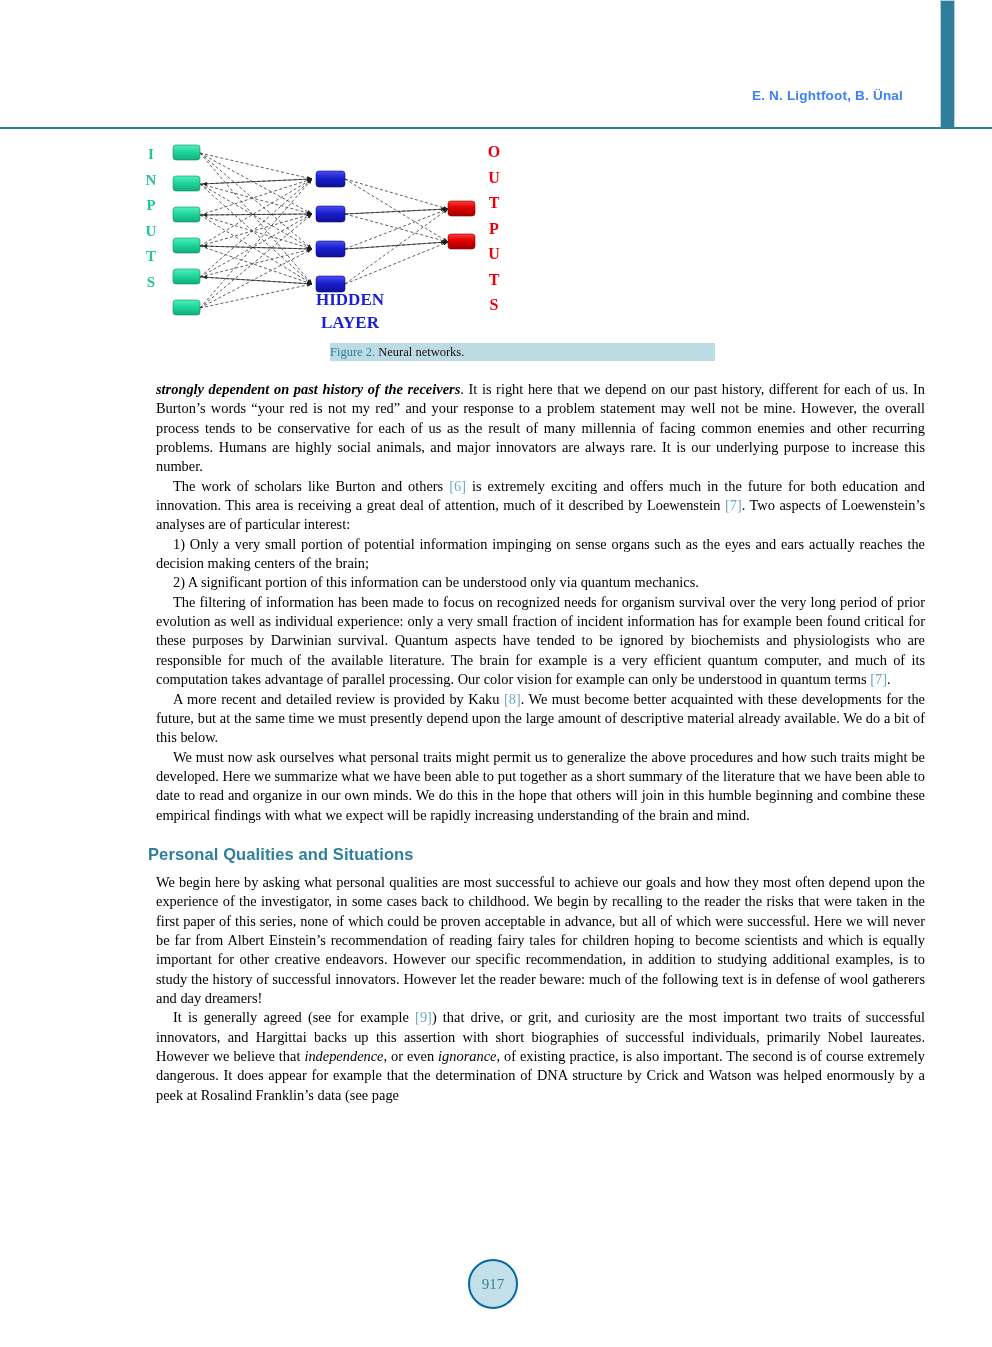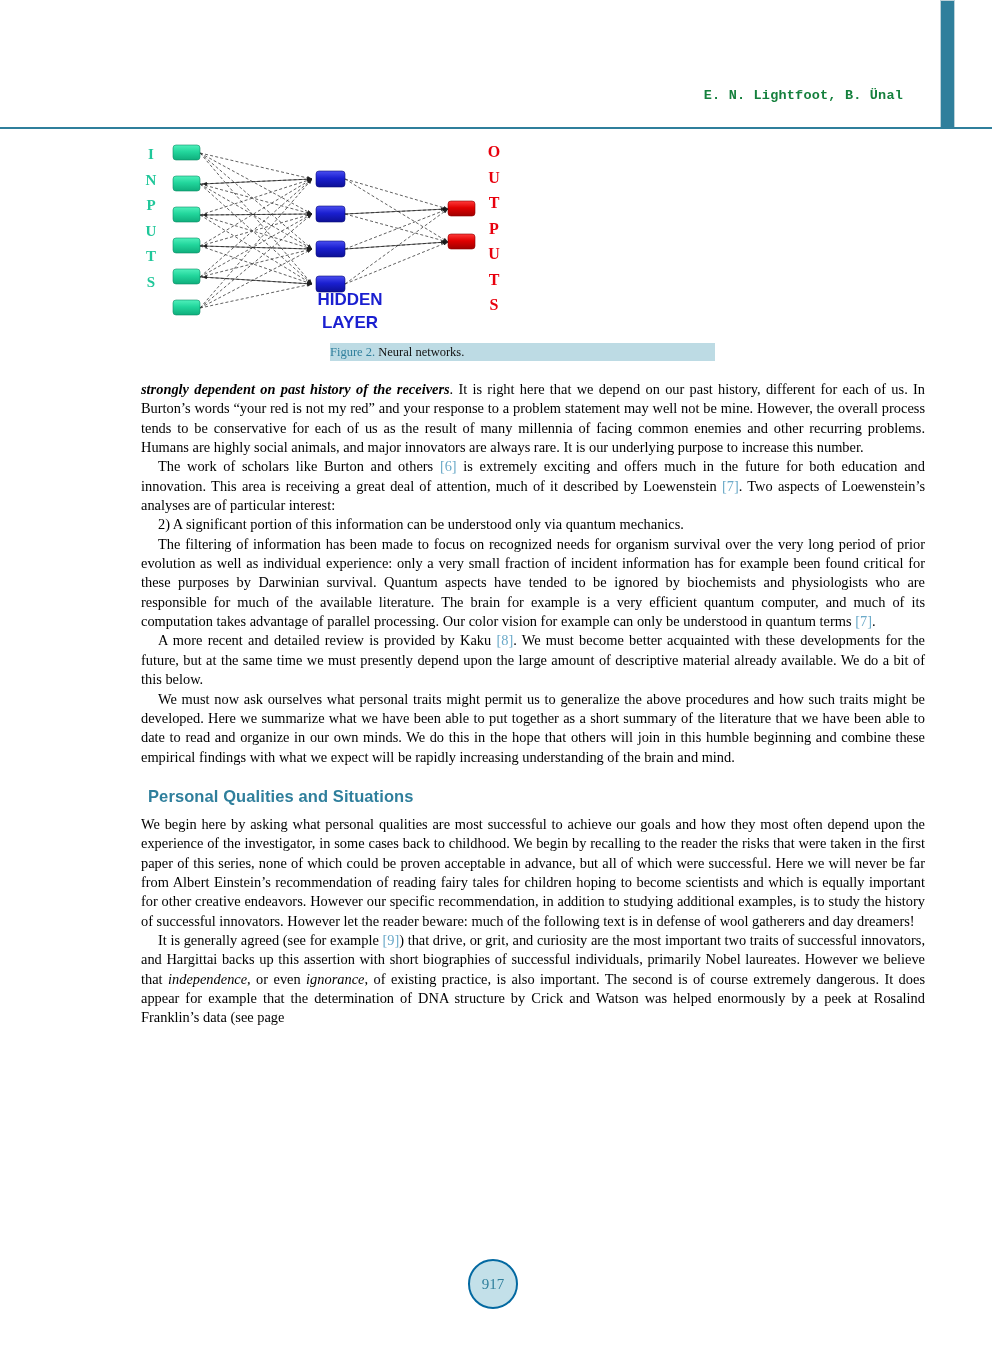--- a/index.html
+++ b/index.html
@@ -15,23 +15,23 @@
   
   #top-bar-decoration{
     position:absolute; left:940px; top:0; width:15px; height:128px;
     background:#2f7f9c;
     border:1px solid #bcd2da;
     box-sizing:border-box;
   }
   #running-head{
     position:absolute; left:0; top:88px; width:903px;
     text-align:right;
-    font-family:Liberation Mono, monospace;
+    font-family:Liberation Sans, sans-serif;
     font-weight:bold; font-size:13.5px;
-    color:#15803d;
+    color:#3b82f6;
     letter-spacing:.2px;
   }
   #header-rule{
     position:absolute; left:0; top:127px; width:992px; height:2px;
     background:#2f7f9c;
   }
 
   
   #figure-block{
     position:absolute; left:140px; top:136px; width:715px;
@@ -52,21 +52,21 @@
   #figure-caption .figlabel{
     font-weight:normal; color:#2f7f9c;
   }
   #figure-caption .figtext{ color:#111;text-align:right; }
 
   
   #content{
     position:absolute; left:140px; top:380px; width:785px;
   }
   p.body{
-    margin:0 0 0 1px;
+    margin:0 0 0 16px;
     font-size:14.4px;
     line-height:19.35px;
     text-align:justify;
     text-indent:0;
     hyphens:none;
   }
   p.indent{ text-indent:17px; }
   p.listitem{ text-indent:17px; }
   .lead{ font-weight:bold; font-style:italic; }
   .cite{ color:#6aa9c8; }
@@ -202,21 +202,21 @@
                 line-height:25.5px;color:#20c79a;">
       <span style="display:block">I</span>
       <span style="display:block">N</span>
       <span style="display:block">P</span>
       <span style="display:block">U</span>
       <span style="display:block">T</span>
       <span style="display:block">S</span>
     </div>
 
     <div style="position:absolute;left:140px;top:152px;width:140px;text-align:center;
-                font-family:Liberation Sans, sans-serif;font-weight:bold;font-size:17px;
+                font-family:Liberation Serif, serif;font-weight:bold;font-size:17px;
                 line-height:23px;color:#1a1fd0;">
       <span style="display:block">HIDDEN</span>
       <span style="display:block">LAYER</span>
     </div>
 
     <div style="position:absolute;left:342px;top:3px;width:24px;text-align:center;
                 font-family:'Liberation Serif',serif;font-weight:bold;font-size:16px;
                 line-height:25.5px;color:#e8000d;">
       <span style="display:block">O</span>
       <span style="display:block">U</span>
@@ -232,20 +232,21 @@
 <div id="figure-caption">
   <span class="figlabel">Figure 2.</span><span class="figtext"> Neural networks.</span>
 </div>
 
 <div id="content">
 
   <p class="body"><span class="lead">strongly dependent on past history of the receivers</span><span>. It is right here that we depend on our past history, different for each of us. In Burton’s words “your red is not my red” and your response to a problem statement may well not be mine. However, the overall process tends to be conservative for each of us as the result of many millennia of facing common enemies and other recurring problems. Humans are highly social animals, and major innovators are always rare. It is our underlying purpose to increase this number.</span></p>
 
   <p class="body indent"><span>The work of scholars like Burton and others </span><span class="cite">[6]</span><span> is extremely exciting and offers much in the future for both education and innovation. This area is receiving a great deal of attention, much of it described by Loewenstein </span><span class="cite">[7]</span><span>. Two aspects of Loewenstein’s analyses are of particular interest:</span></p>
 
+  <p class="body listitem">1) Only a very small portion of potential information impinging on sense organs such as the eyes and ears actually reaches the decision making centers of the brain;</p>
   <p class="body listitem">2) A significant portion of this information can be understood only via quantum mechanics.</p>
 
   <p class="body indent"><span>The filtering of information has been made to focus on recognized needs for organism survival over the very long period of prior evolution as well as individual experience: only a very small fraction of incident information has for example been found critical for these purposes by Darwinian survival. Quantum aspects have tended to be ignored by biochemists and physiologists who are responsible for much of the available literature. The brain for example is a very efficient quantum computer, and much of its computation takes advantage of parallel processing. Our color vision for example can only be understood in quantum terms </span><span class="cite">[7]</span><span>.</span></p>
 
   <p class="body indent"><span>A more recent and detailed review is provided by Kaku </span><span class="cite">[8]</span><span>. We must become better acquainted with these developments for the future, but at the same time we must presently depend upon the large amount of descriptive material already available. We do a bit of this below.</span></p>
 
   <p class="body indent">We must now ask ourselves what personal traits might permit us to generalize the above procedures and how such traits might be developed. Here we summarize what we have been able to put together as a short summary of the literature that we have been able to date to read and organize in our own minds. We do this in the hope that others will join in this humble beginning and combine these empirical findings with what we expect will be rapidly increasing understanding of the brain and mind.</p>
 
   <h2 class="section">Personal Qualities and Situations</h2>
 

